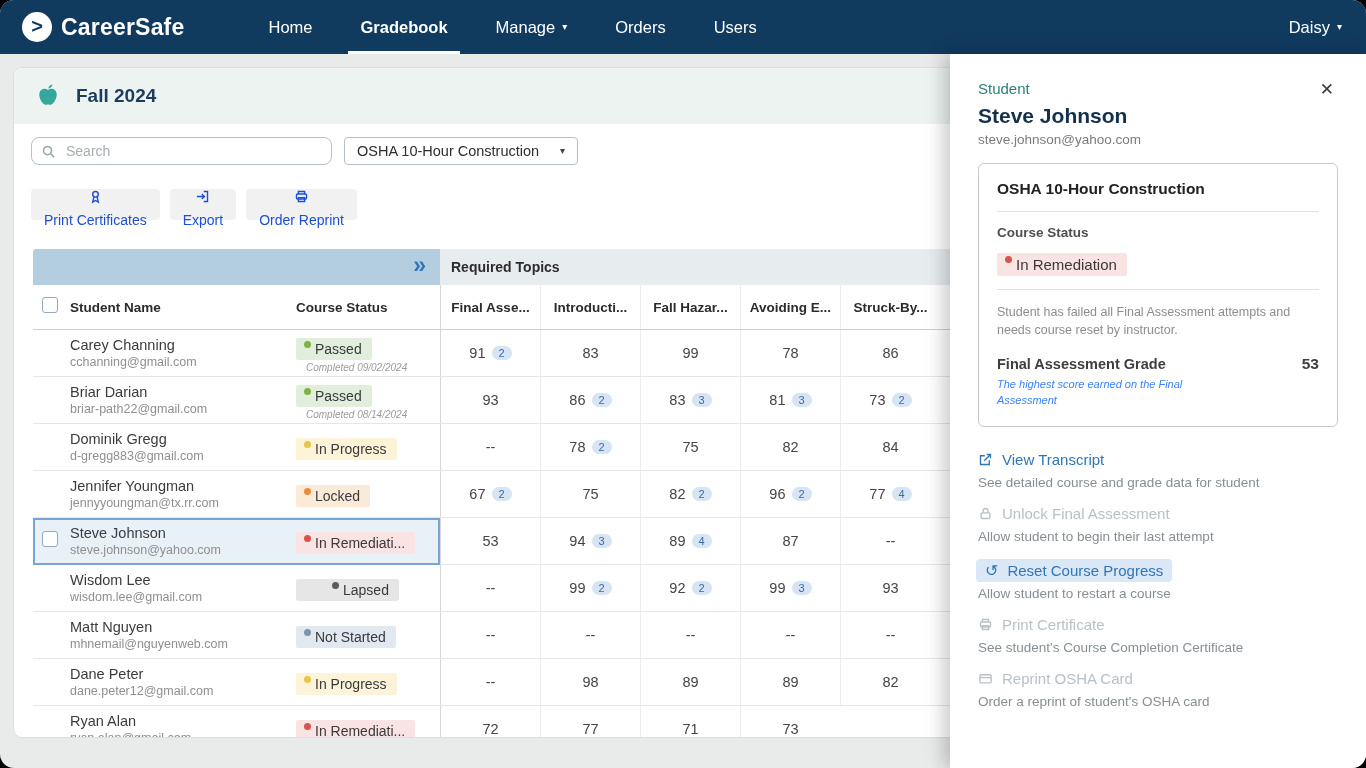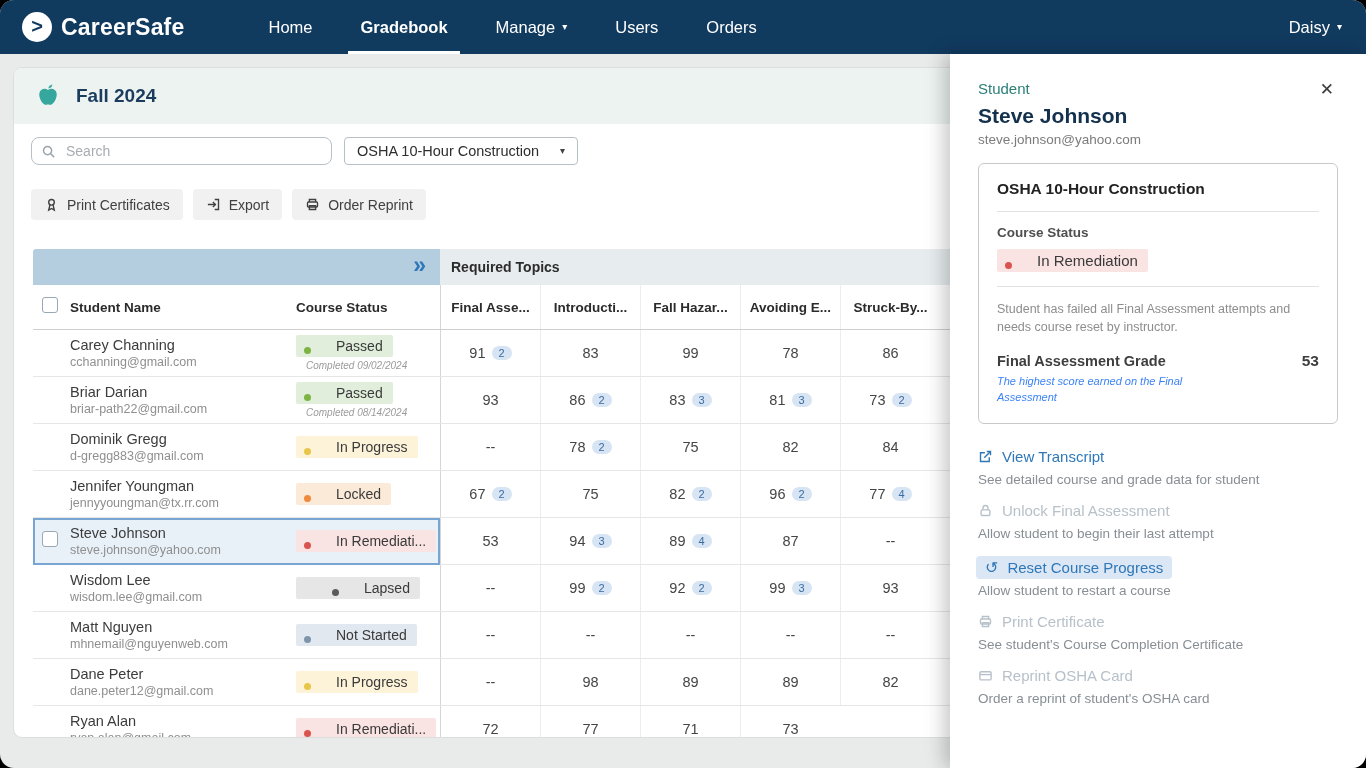--- a/index.html
+++ b/index.html
@@ -27,21 +27,21 @@
   .filters { display:flex; gap:12px; margin:13px 0 0 17px; }
   .search-box { position:relative; width:301px; height:28px; border:1px solid #b7c0c6; border-radius:8px; background:#fff; box-sizing:border-box; }
   .search-box svg { position:absolute; left:9px; top:6px; }
   .search-box input { border:0; outline:none; background:transparent; width:calc(100% - 44px); margin-left:32px; height:24px; font-size:14px; color:#333; font-family:inherit; }
   .search-box input::placeholder { color:#a7adb2; }
   .course-select { width:234px; height:28px; border:1px solid #b7c0c6; border-radius:4px; display:flex; align-items:center; padding:0 12px; gap:8px; font-size:14.5px; color:#2e2e2e; background:#fff; cursor:pointer; box-sizing:border-box; }
   .course-select .sel-text { flex:1; white-space:nowrap; }
   .course-select .caret { color:#444; }
 
   .toolbar { display:flex; gap:10px; margin:24px 0 0 17px; }
-  .tb-btn { display:flex; align-items:center; gap:8px; height:31px; padding:0 13px; background:#f1f1f1; color:#404040; border:none; border-radius:4px; font-size:14px; font-family:inherit; }
+  .tb-btn { display:flex; align-items:center; gap:8px; height:31px; padding:0 13px; background:#f1f1f1; color:#1d4ed8; border:none; border-radius:4px; font-size:14px; font-family:inherit;flex-direction:column; }
   .tb-btn svg { display:block; }
 
   
   .table { margin:29px 0 0 19px; }
   .group-header { display:flex; height:36px; }
   .group-left { width:407px; background:#b4cee0; display:flex; align-items:center; justify-content:flex-end; padding-right:14px; box-sizing:border-box; border-radius:3px 0 0 0; }
   .expand { color:#2e77b8; font-size:23px; font-weight:700; line-height:1; cursor:pointer; margin-top:-3px; }
   .group-right { flex:1; background:#e7ecef; display:flex; align-items:center; padding-left:11px; font-weight:700; font-size:14px; color:#2c2c2c; }
 
   .theadrow { display:flex; height:44px; align-items:center; border-bottom:1px solid #cfcfcf; }
@@ -54,21 +54,21 @@
   .theadrow .cell-score, .trow .cell-score { border-left:1px solid #ededed; }
   .theadrow .cell-score:nth-child(4), .trow .cell-score:nth-child(4) { border-left:1px solid #d6d6d6; }
 
   .trow { display:flex; height:46px; align-items:center; border-bottom:1px solid #e6e6e6; position:relative; cursor:pointer; }
   .trow > * { position:relative; }
   .trow.selected::before { content:""; position:absolute; left:0; top:0; bottom:-1px; width:407px; background:#e9f1f8; border:2px solid #79a5d2; box-sizing:border-box; }
   .checkbox { width:16px; height:16px; border:1.6px solid #98a8b5; border-radius:3px; background:#fff; display:inline-block; box-sizing:border-box; cursor:pointer; }
   .student-name { font-size:14.5px; color:#3c3c3c; }
   .student-email { font-size:12.5px; color:#8f8f8f; margin-top:2px; }
 
-  .badge { display:inline-flex; align-items:flex-end; gap:25px; padding:3px 10px 3px 8px; font-size:14px; color:#3a3a3a; border-radius:2px; }
+  .badge { display:inline-flex; align-items:flex-start; gap:4px; padding:3px 10px 3px 8px; font-size:14px; color:#3a3a3a; border-radius:2px; }
   .dot { width:7px; height:7px; border-radius:50%; flex:0 0 auto; }
   .badge-passed { background:#e1eedb; }      .badge-passed .dot { background:#7cb342; }
   .badge-progress { background:#fcf3d9; }    .badge-progress .dot { background:#e8c64a; }
   .badge-locked { background:#fcead9; }      .badge-locked .dot { background:#ef8a3c; }
   .badge-remediation { background:#fae3e3; } .badge-remediation .dot { background:#d9534f; }
   .badge-lapsed { background:#e6e6e6;padding-left:36px; }      .badge-lapsed .dot { background:#5b5b5b; }
   .badge-notstarted { background:#e1e8f0; }  .badge-notstarted .dot { background:#7d95aa; }
   .status-sub { font-size:10px; font-style:italic; color:#9b9b9b; margin:2px 0 0 10px; }
   .score-val { font-size:14.5px; color:#454545; }
   .chip { background:#d6e4f4; color:#3c6ba0; font-size:11px; padding:1px 7px; border-radius:9px; }
@@ -117,24 +117,24 @@
           <span>Home</span>
         </div>
         <div class="nav-item active">
           <span>Gradebook</span>
         </div>
         <div class="nav-item">
           <span>Manage</span>
           <span class="caret">▾</span>
         </div>
         <div class="nav-item">
+          <span>Orders</span>
+        </div>
+        <div class="nav-item">
           <span>Users</span>
-        </div>
-        <div class="nav-item">
-          <span>Orders</span>
         </div>
       </nav>
     <div class="user-menu">
       <span>Daisy</span>
       <span class="caret">▾</span>
     </div>
   </header>
 
   <main class="main-card">
     <div class="season-header">

